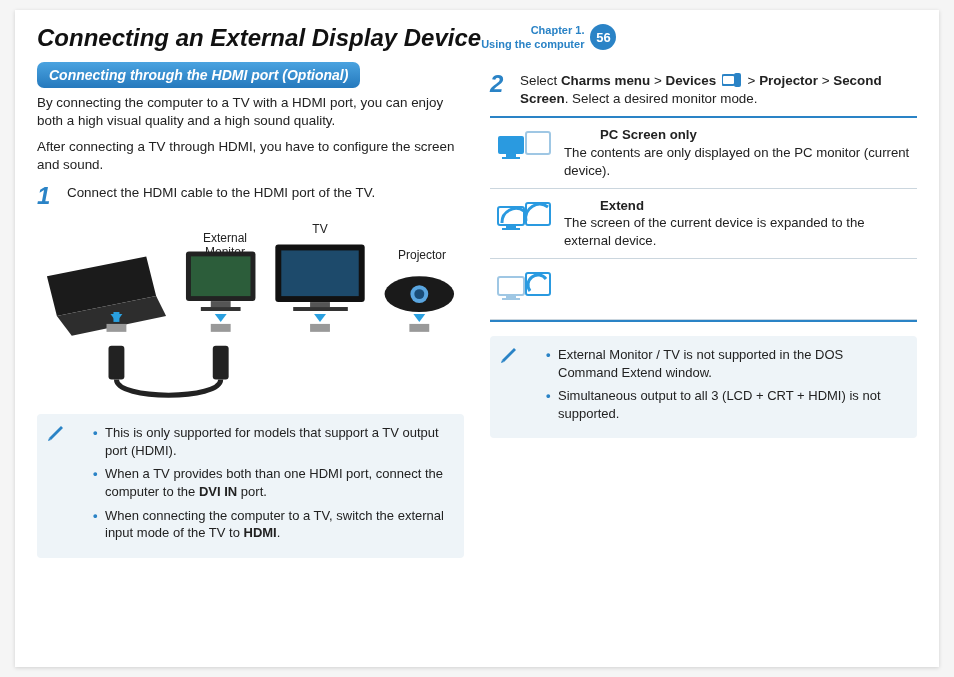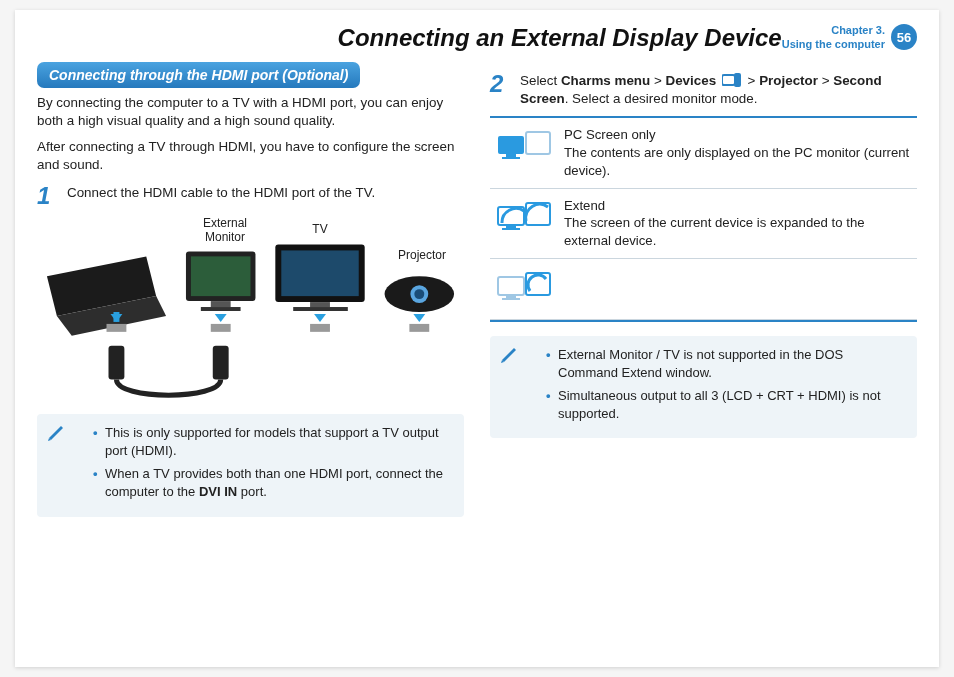--- a/index.html
+++ b/index.html
@@ -17,21 +17,21 @@
     width: 924px;
     height: 657px;
     margin: 10px auto;
     box-shadow: 0 1px 4px rgba(0,0,0,0.15);
     padding: 14px 22px 20px 22px;
     position: relative;
   }
   .header {
     display: flex;
     align-items: flex-start;
-    justify-content: flex-end;
+    justify-content: flex-start;
     border-bottom: none;
     margin-bottom: 6px;
   }
   .title {
     font-size: 24px;
     font-weight: 700;
     font-style: italic;
     color: #111;
   }
   .chapter-block { display:flex; align-items:flex-start; }
@@ -114,21 +114,21 @@
     display:flex; align-items:flex-start;
     border-bottom: 1px solid #cbd6de;
     padding: 8px 4px;
     gap: 10px;
   }
   .mode-icon {
     width: 60px; height: 44px; flex: 0 0 60px;
     position: relative;
   }
   .mode-text { font-size: 13.2px; line-height:1.35; flex:1; }
-  .mode-text b { font-weight:400; }
+  .mode-text b { font-weight:700;margin-left:36px; }
 
   .hr-cap {
     border-top: 2px solid #2a83c6;
     margin-top: 0;
   }
 
   
   .devices-glyph {
     display:inline-block; width:20px; height:14px; vertical-align:-2px;
     position:relative; margin:0 2px;
@@ -137,21 +137,21 @@
 </style>
 </head>
 <body>
 
 <div class="page">
 
   <div class="header">
     <div class="title">Connecting an External Display Device</div>
     <div class="chapter-block">
       <div class="chapter-text">
-        <div>Chapter 3.</div>
+        <div>Chapter 1.</div>
         <div>Using the computer</div>
       </div>
       <div class="page-badge">56</div>
     </div>
   </div>
 
   <div class="columns">
 
     <div class="col">
 
@@ -209,36 +209,37 @@
             <polygon points="385,106 379,98 391,98"></polygon>
           </g>
 
           <g>
             <rect x="72" y="130" width="16" height="34" rx="3" fill="#222"></rect>
             <rect x="177" y="130" width="16" height="34" rx="3" fill="#222"></rect>
 
             <path d="M 80 164 C 80 185, 185 185, 185 164" stroke="#222" stroke-width="5" fill="none"></path>
           </g>
         </svg>
-        <div class="lbl" style="left:148px; top:0; width:80px;"><span style="white-space:pre-line">External
+        <div class="lbl" style="left:148px; top:15px; width:80px;"><span style="white-space:pre-line">External
 Monitor</span></div>
         <div class="lbl" style="left:258px; top:6px; width:50px;">TV</div>
         <div class="lbl" style="left:350px; top:32px; width:70px;">Projector</div>
       </div>
 
       <div class="note-box">
         <span class="note-icon">
           <svg width="18" height="18" viewBox="0 0 18 18">
               <path d="M2 14 L14 2 L16 4 L4 16 Z" fill="#2a83c6"></path>
               <path d="M2 14 L4 16 L1 17 Z" fill="#2a83c6"></path>
             </svg>
         </span>
         <ul>
           <li><span>This is only supported for models that support a TV output port (HDMI).</span></li>
           <li><span>When a TV provides both than one HDMI port, connect the computer to the </span><b>DVI IN</b><span> port.</span></li>
+          <li><span>When connecting the computer to a TV, switch the external input mode of the TV to </span><b>HDMI</b><span>.</span></li>
         </ul>
       </div>
 
     </div>
 
     <div class="col">
 
       <div class="step">
         <div class="step-num">2</div>
         <div class="step-text">

